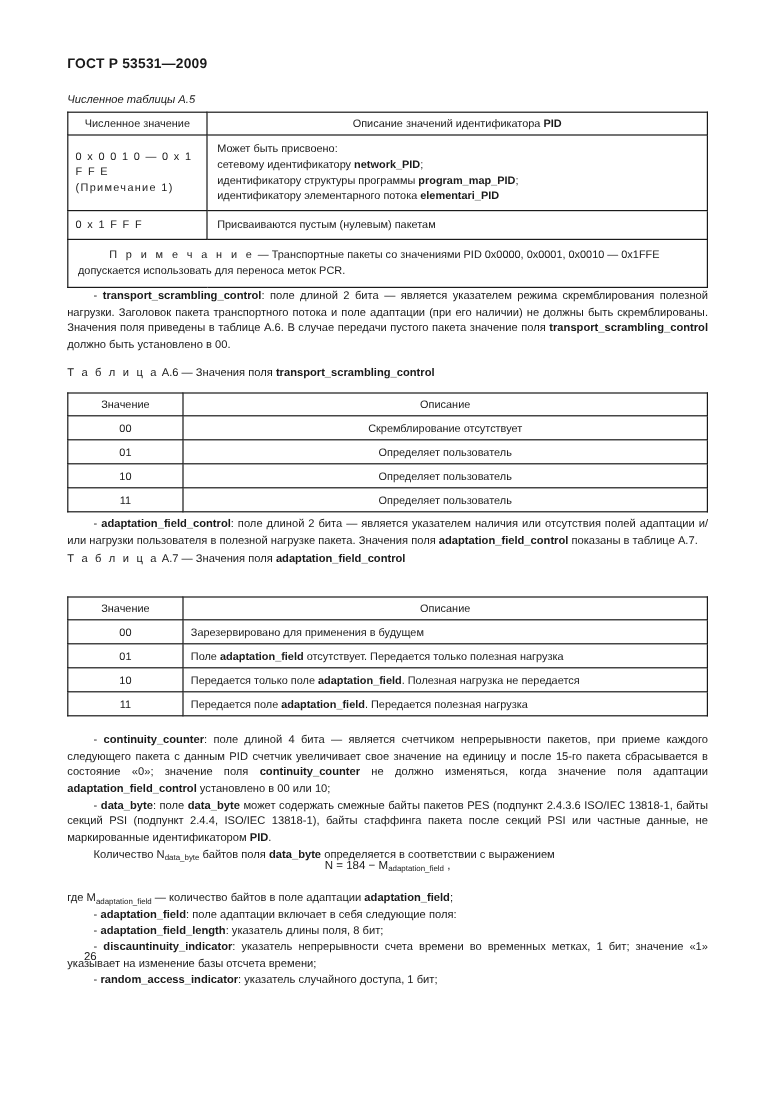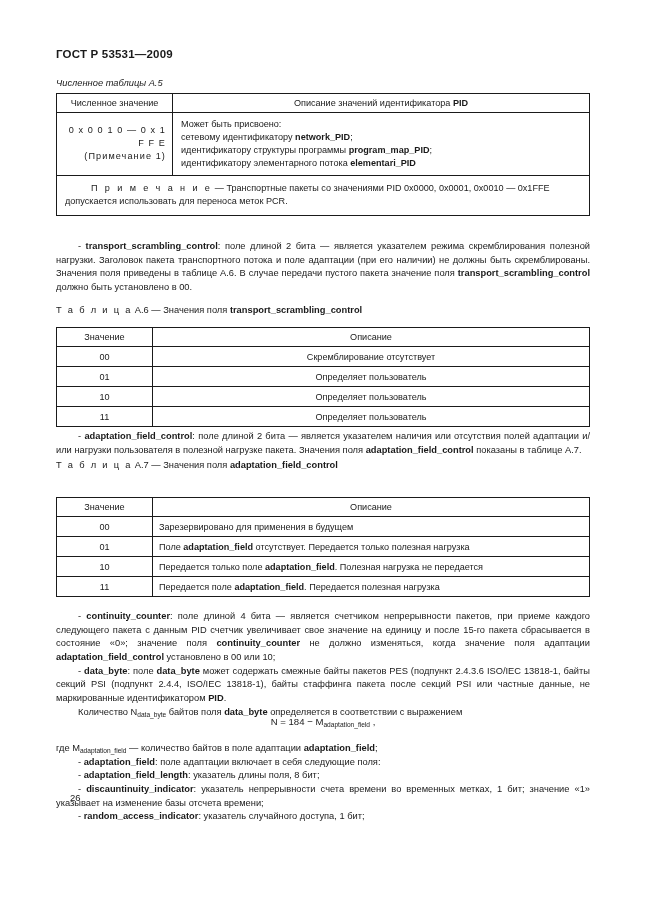--- a/index.html
+++ b/index.html
@@ -78,21 +78,20 @@
   #table-a5 .col-num  { width: 116px; }
   #table-a5 td.cell-body {
     line-height: 1.42;
     padding: 5px 8px;
     margin-top: 40px;
   }
   #table-a5 td.cell-val {
     letter-spacing: 1.1px;
     line-height: 1.45;
     padding: 5px 6px;
-    text-align: right;
   }
   #table-a5 .note-cell {
     padding: 6px 24px 7px 8px;
     line-height: 1.45;
   }
   .note-lead {
     letter-spacing: 2.4px;
     margin-left: 26px;
   }
 
@@ -188,20 +187,24 @@
           <span>(Примечание 1)</span>
         </td>
         <td class="c-left cell-body">
           <span>Может быть присвоено:</span><br>
           <span>сетевому идентификатору </span><span class="b">network_PID</span><span>;</span><br>
           <span>идентификатору структуры программы </span><span class="b">program_map_PID</span><span>;</span><br>
           <span>идентификатору элементарного потока </span><span class="b">elementari_PID</span><span></span>
         </td>
       </tr>
       <tr>
+        <td class="c-left cell-val">0 x 1 F F F</td>
+        <td class="c-left cell-body">Присваиваются пустым (нулевым) пакетам</td>
+      </tr>
+      <tr>
         <td class="c-left note-cell" colspan="2"><span class="note-lead">П р и м е ч а н и е</span><span> — Транспортные пакеты со значениями PID 0x0000, 0x0001, 0x0010 — 0x1FFE допускается использовать для переноса меток PCR.</span></td>
       </tr>
     </tbody>
   </table>
 
   <div class="para" id="para-tsc">
     <span class="ind"></span><span>- </span><span class="b">transport_scrambling_control</span><span>: поле  длиной 2 бита — является указателем  режима скремблирования полезной нагрузки. Заголовок пакета транспортного потока и поле адаптации (при его наличии) не должны быть скремблированы. Значения поля приведены в таблице А.6. В случае передачи пустого пакета значение поля </span><span class="b">transport_scrambling_control</span><span> должно быть установлено в 00.</span>
   </div>
 
   <div class="tbl-caption" id="cap-a6">

